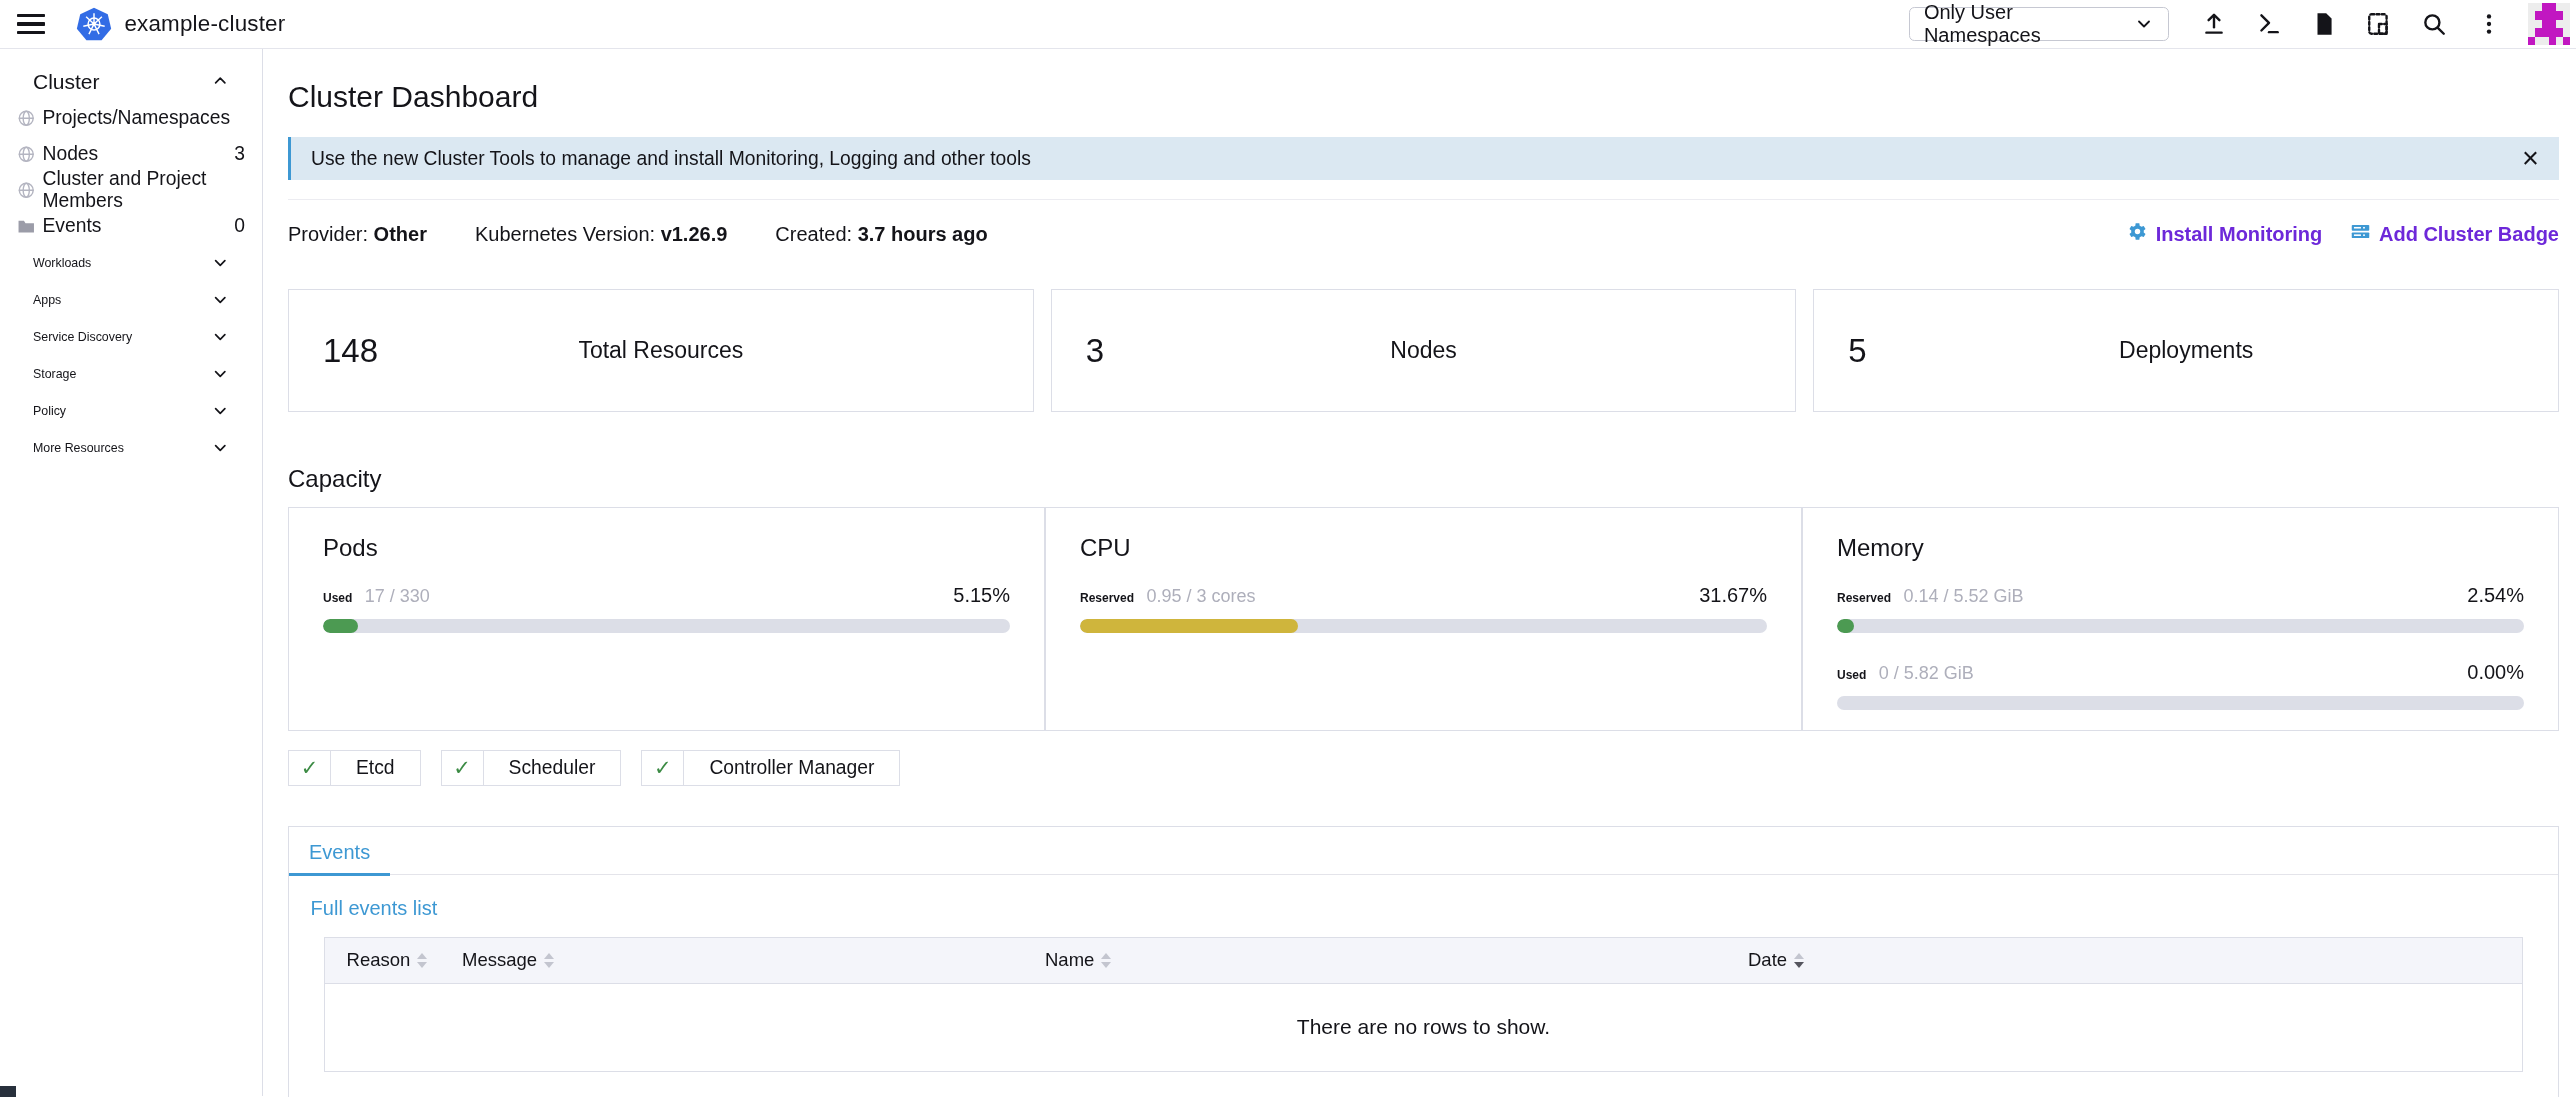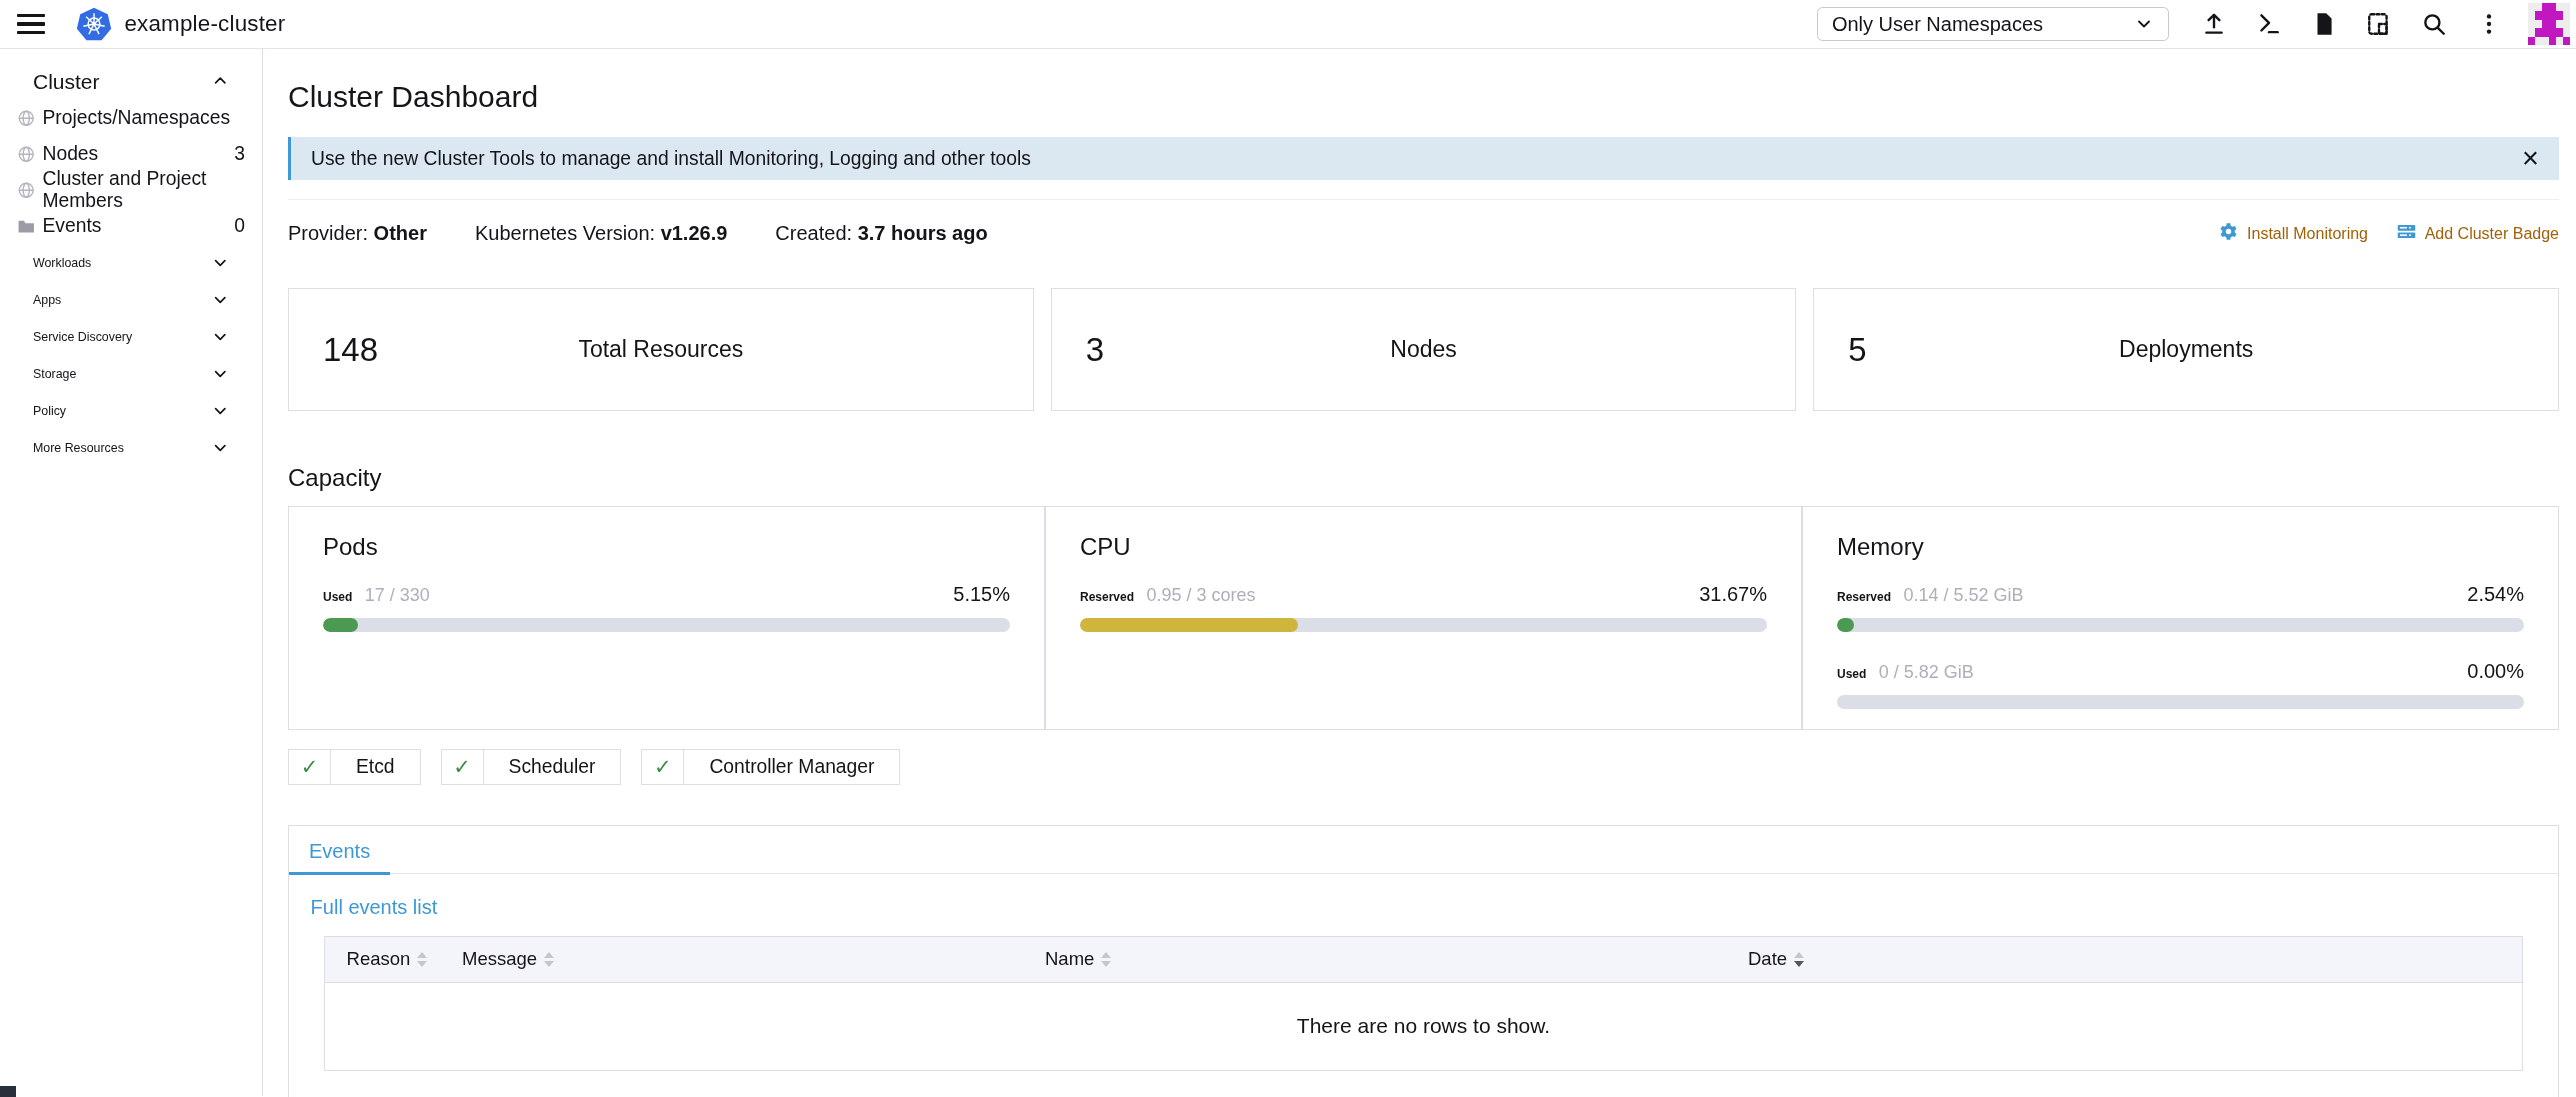--- a/index.html
+++ b/index.html
@@ -6,21 +6,21 @@
   html,body { width:2576px; height:1097px; background:#fff; color:#141419;
     font-family:"Liberation Sans", sans-serif; overflow:hidden; }
 
   
   .header { height:49px; display:flex; align-items:center; padding:0 4.6px 0 17px;
     border-bottom:0.8px solid #e4e5ec; background:#fff; }
   .hamburger { width:28px; display:flex; flex-direction:column; gap:4.6px; cursor:pointer; }
   .hamburger span { height:3.9px; background:#141419; border-radius:0.8px; }
   .k8s-logo { margin-left:31px; display:flex; }
   .cluster-title { margin-left:12.4px; font-size:22.4px; font-weight:500; letter-spacing:0.2px; }
-  .ns-dropdown { margin-left:auto; width:352px; height:34px; border:0.8px solid #c6c8d2;
+  .ns-dropdown { margin-left:auto; width:260px; height:34px; border:0.8px solid #c6c8d2;
     border-radius:5.4px; display:flex; align-items:center; padding:0 14px; font-size:20px;
     cursor:pointer; background:#fff; }
   .ns-dropdown .chev { margin-left:auto; display:flex; }
   .hdr-icons { display:flex; align-items:center; gap:29px; margin-left:32px; }
   .hdr-icon { display:flex; cursor:pointer; }
   .avatar { width:42px; height:42px; margin-left:26px; margin-right:1.5px;
     display:grid; grid-template-columns:repeat(6,1fr); grid-auto-rows:1fr;
     background:#ededed; cursor:pointer; }
   .avatar i { display:block; }
   .avatar i.on { background:#c117c1; }
@@ -43,21 +43,21 @@
   .page-title { margin-top:31px; font-size:30px; font-weight:500; }
   .banner { margin-top:23px; height:43px; background:#dbe8f2; border-left:3.9px solid #3d98d3;
     display:flex; align-items:center; padding:0 20px; font-size:19.3px; }
   .banner-close { margin-left:auto; font-size:29px; line-height:1; font-weight:300; cursor:pointer; }
   .section-divider { margin-top:18.5px; border-top:0.8px solid #ececf1; }
 
   .glance { display:flex; align-items:center; margin-top:21.6px; font-size:20px; }
   .glance-item { margin-right:48px; }
   .glance-item b { font-weight:700; }
   .glance-actions { margin-left:auto; display:flex; align-items:center; gap:28px; }
-  .action-link { display:flex; align-items:center; gap:7.7px; color:#a16207; font-size:16px; cursor:pointer; }
+  .action-link { display:flex; align-items:center; gap:7.7px; color:#6d28d9; font-size:20px; cursor:pointer;font-weight:bold; }
 
   .stats-row { display:flex; gap:17px; margin-top:42px; }
   .stat-card { flex:1; height:123px; border:0.8px solid #dcdee7; background:#fff; position:relative;
     display:flex; align-items:center; justify-content:center; }
   .stat-value { position:absolute; left:34px; top:50%; transform:translateY(-50%); font-size:33px; }
   .stat-label { font-size:23px; }
 
   .capacity-heading { margin-top:53px; font-size:24px; font-weight:500; }
   .capacity-row { display:flex; margin-top:14px; }
   .cap-card { flex:1; height:224px; border:0.8px solid #dcdee7; background:#fff; padding:26px 34px; }

